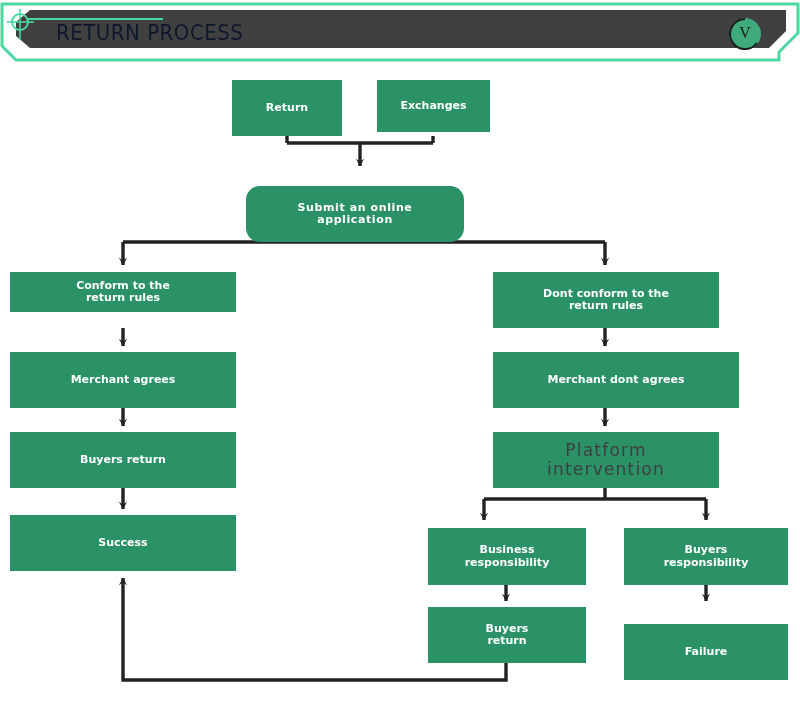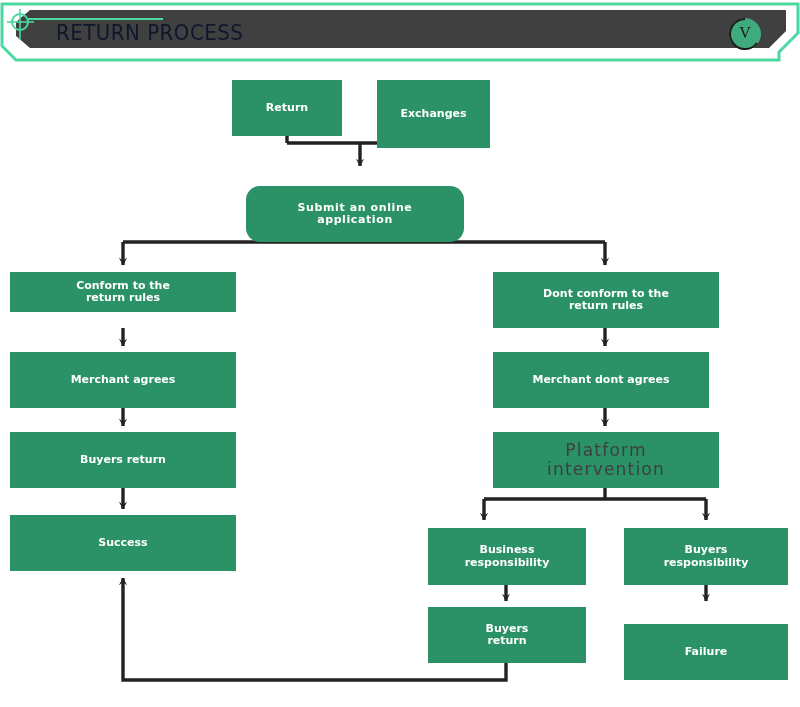--- a/index.html
+++ b/index.html
@@ -128,33 +128,33 @@
       <path d="M706 437 V458" marker-end="url(#arrow)"></path>
 
       <path d="M506 523 V539" marker-end="url(#arrow)"></path>
       <path d="M706 523 V539" marker-end="url(#arrow)"></path>
 
       <path d="M506 601 V618 H123 V516" marker-end="url(#arrowup)"></path>
     </g>
   </svg>
 
   <div class="node" style="left:232px;top:18px;width:110px;height:56px;">Return</div>
-  <div class="node" style="left:377px;top:18px;width:113px;height:68px;">Exchanges</div>
+  <div class="node" style="left:377px;top:18px;width:113px;height:52px;">Exchanges</div>
   <div class="node wide-spaced" style="left:246px;top:124px;width:218px;height:56px;border-radius:14px;">Submit an online
 application</div>
 
   <div class="node" style="left:10px;top:210px;width:226px;height:40px;">Conform to the
 return rules</div>
   <div class="node" style="left:10px;top:290px;width:226px;height:56px;">Merchant agrees</div>
   <div class="node" style="left:10px;top:370px;width:226px;height:56px;">Buyers return</div>
   <div class="node" style="left:10px;top:453px;width:226px;height:56px;">Success</div>
 
   <div class="node" style="left:493px;top:210px;width:226px;height:56px;">Dont conform to the
 return rules</div>
-  <div class="node" style="left:493px;top:290px;width:216px;height:56px;">Merchant dont agrees</div>
+  <div class="node" style="left:493px;top:290px;width:246px;height:56px;">Merchant dont agrees</div>
   <div class="node muted" style="left:493px;top:370px;width:226px;height:56px;">Platform
 intervention</div>
 
   <div class="node" style="left:428px;top:466px;width:158px;height:57px;">Business
 responsibility</div>
   <div class="node" style="left:624px;top:466px;width:164px;height:57px;">Buyers
 responsibility</div>
   <div class="node" style="left:428px;top:545px;width:158px;height:56px;">Buyers
 return</div>
   <div class="node" style="left:624px;top:562px;width:164px;height:56px;">Failure</div>

